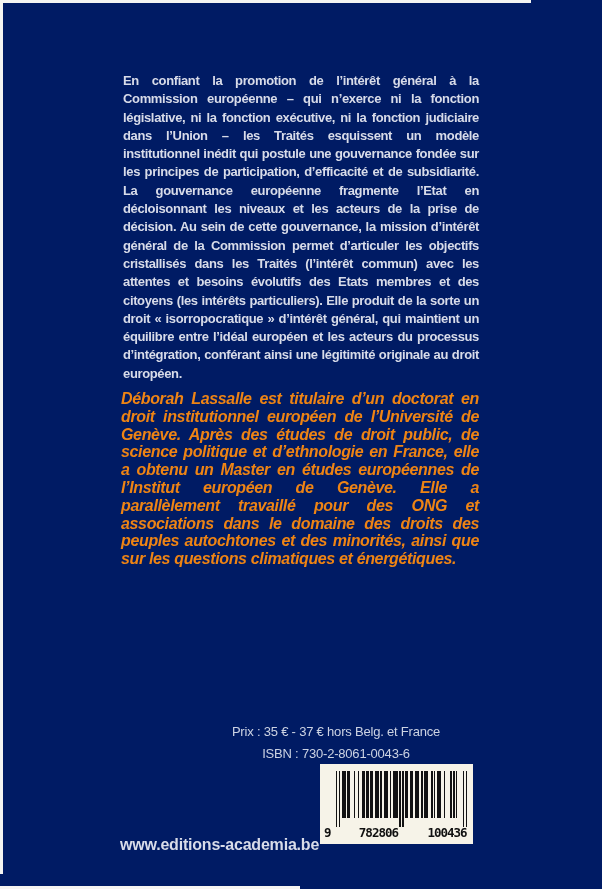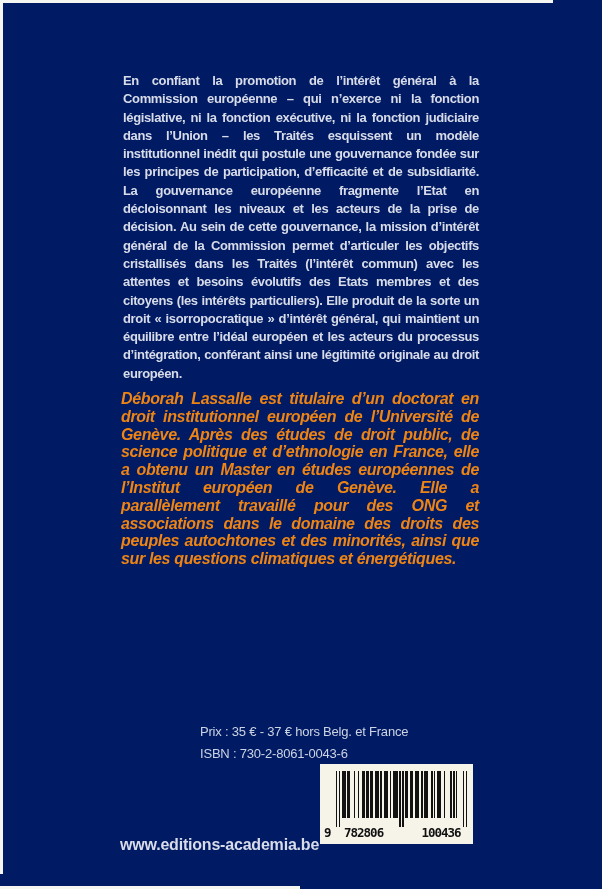--- a/index.html
+++ b/index.html
@@ -7,21 +7,20 @@
     padding: 0;
     background: #001b64;
     font-family: "Liberation Sans", sans-serif;
   }
   .cover {
     position: relative;
     width: 531px;
     height: 889px;
     background: #001b64;
     overflow: hidden;
-    padding-left: 22px;
   }
   
   .edge-top {
     position: absolute; left: 0; top: 0;
     width: 602px; height: 3px;
     background: #f5f5f2;
   }
   .edge-left {
     position: absolute; left: 0; top: 0;
     width: 3px; height: 874px;
@@ -61,21 +60,21 @@
     hyphens: auto;
     -webkit-hyphens: auto;
   }
   .pricing {
     position: absolute;
     left: 200px; top: 721px;
     width: 272px;
     color: #ccd3e3;
     font-size: 13px;
     letter-spacing: -0.2px;
-    text-align: left;
+    text-align: center;
     line-height: 22px;
   }
   .barcode-box {
     position: absolute;
     left: 320px; top: 764px;
     width: 153px; height: 80px;
     background: #f6f3e8;
   }
   .barcode-svg {
     position: absolute;
@@ -88,24 +87,24 @@
     color: #101010;
     font-family: "DejaVu Sans Mono", "Liberation Mono", monospace;
     font-size: 12.5px;
     font-weight: bold;
   }
   .barcode-digits .d-prefix {
     position: absolute; left: 4px; bottom: 0;
   }
   .barcode-digits .d-group1 {
     position: absolute; left: 24px; width: 54px; bottom: 0;
-    text-align: left; letter-spacing: -1px;
+    text-align: right; letter-spacing: -1px;
   }
   .barcode-digits .d-group2 {
-    position: absolute; left: 94px; width: 54px; bottom: 0;
+    position: absolute; left: 100px; width: 54px; bottom: 0;
     text-align: center; letter-spacing: -1px;
   }
   .website {
     position: absolute;
     left: 120px; top: 836px;
     color: #d8dce9;
     font-size: 16px;
     font-weight: bold;
     letter-spacing: -0.2px;
   }

